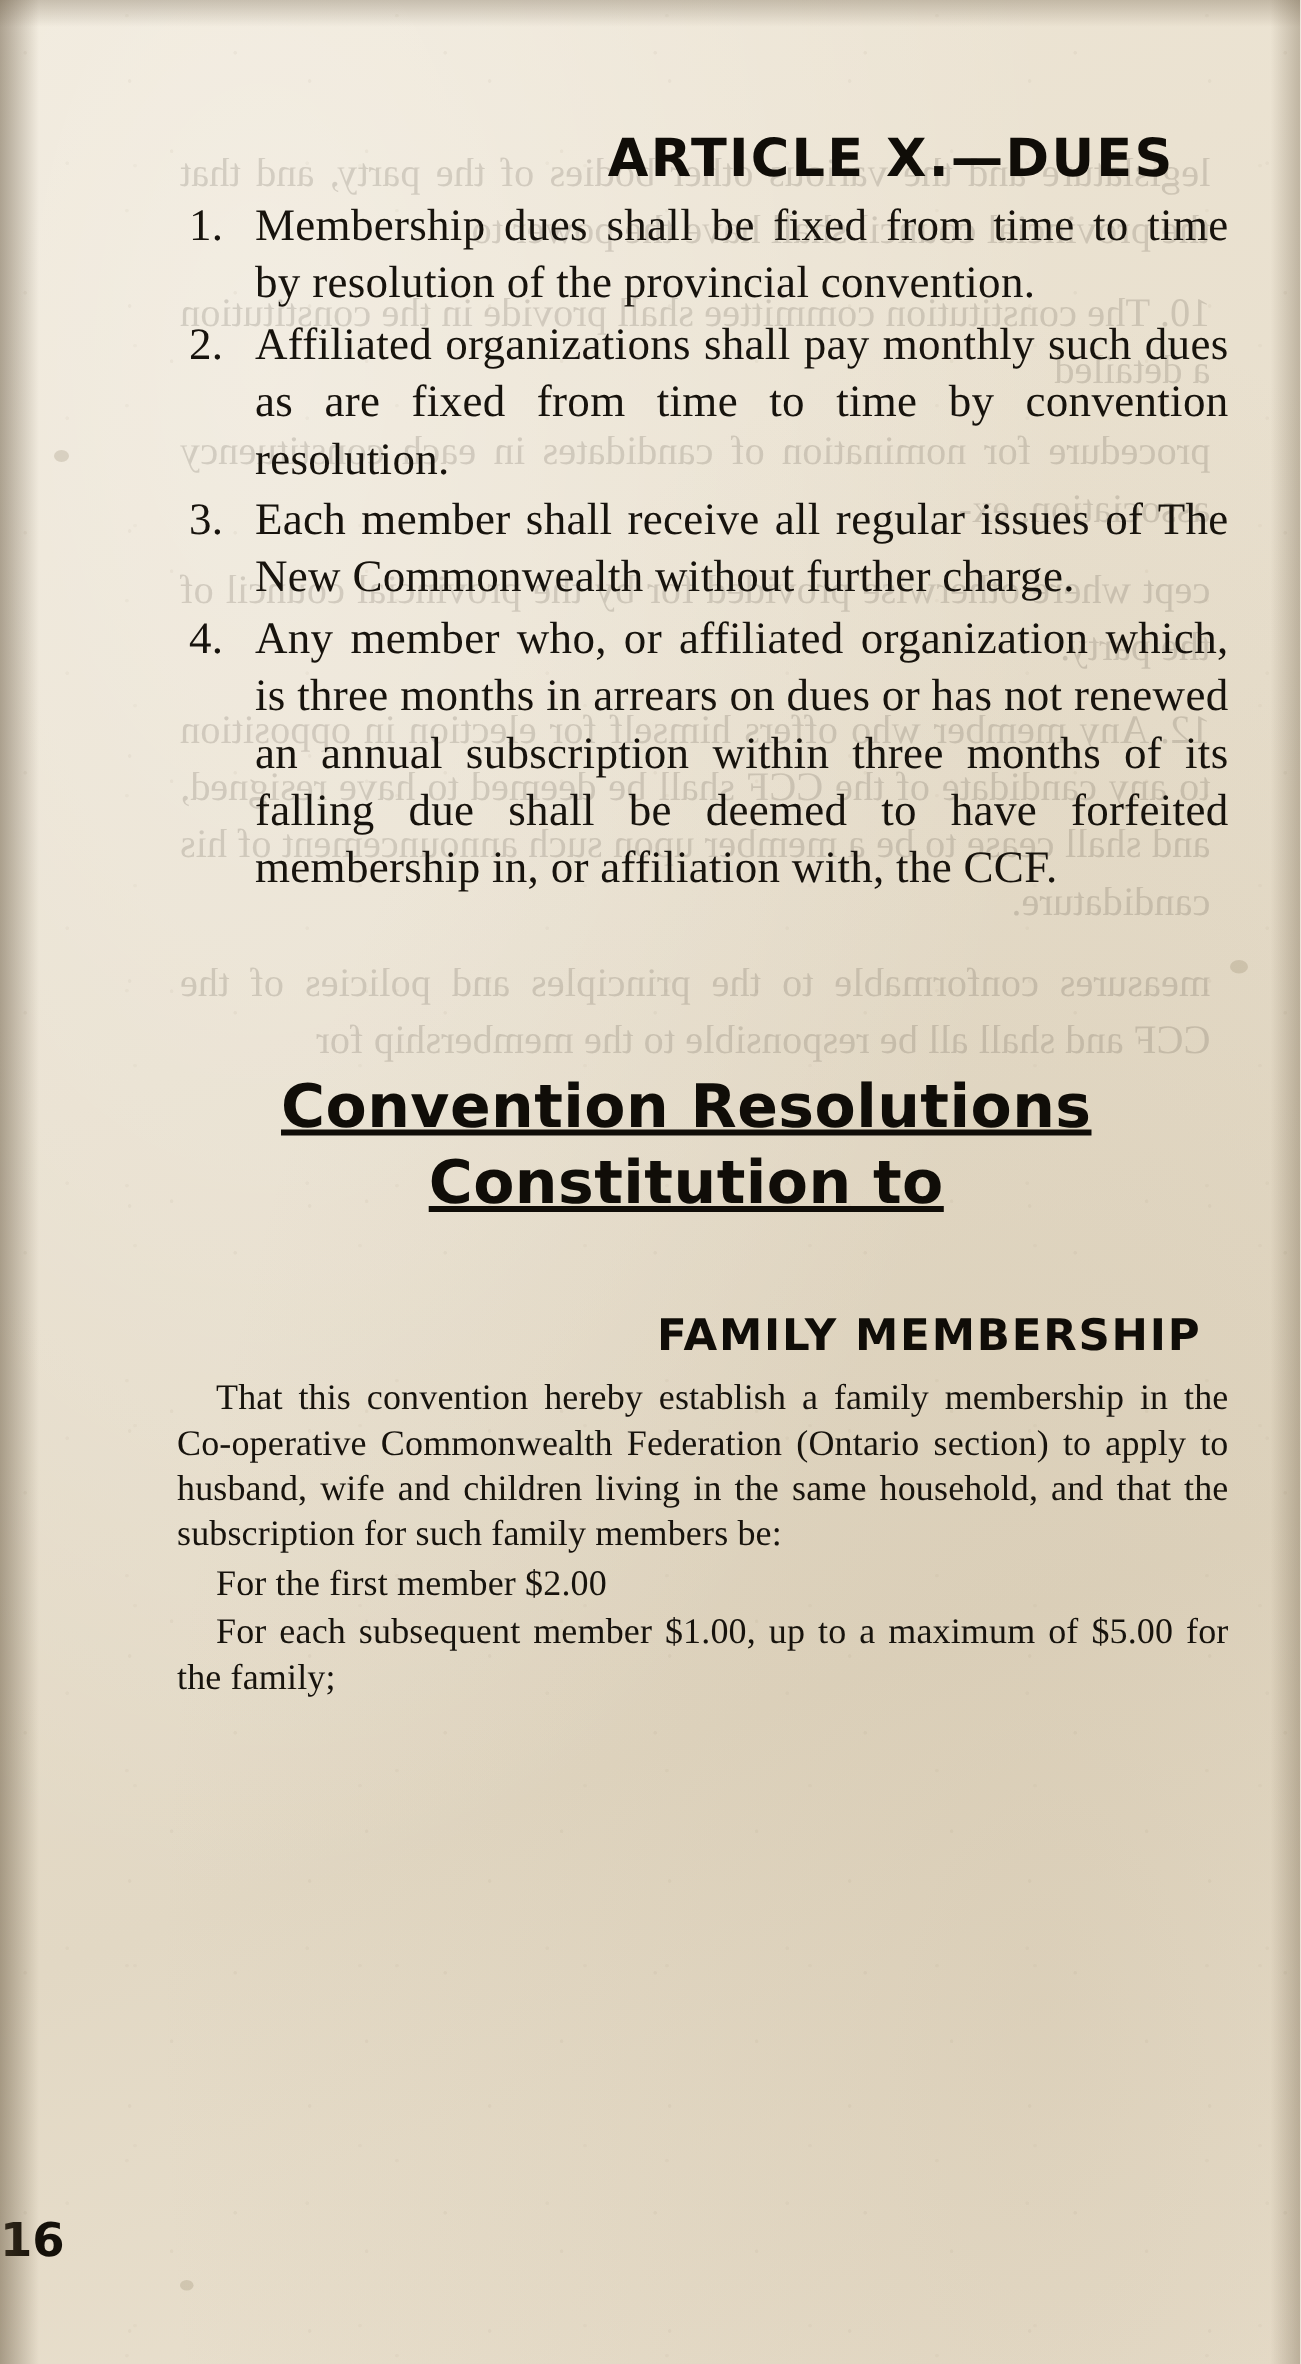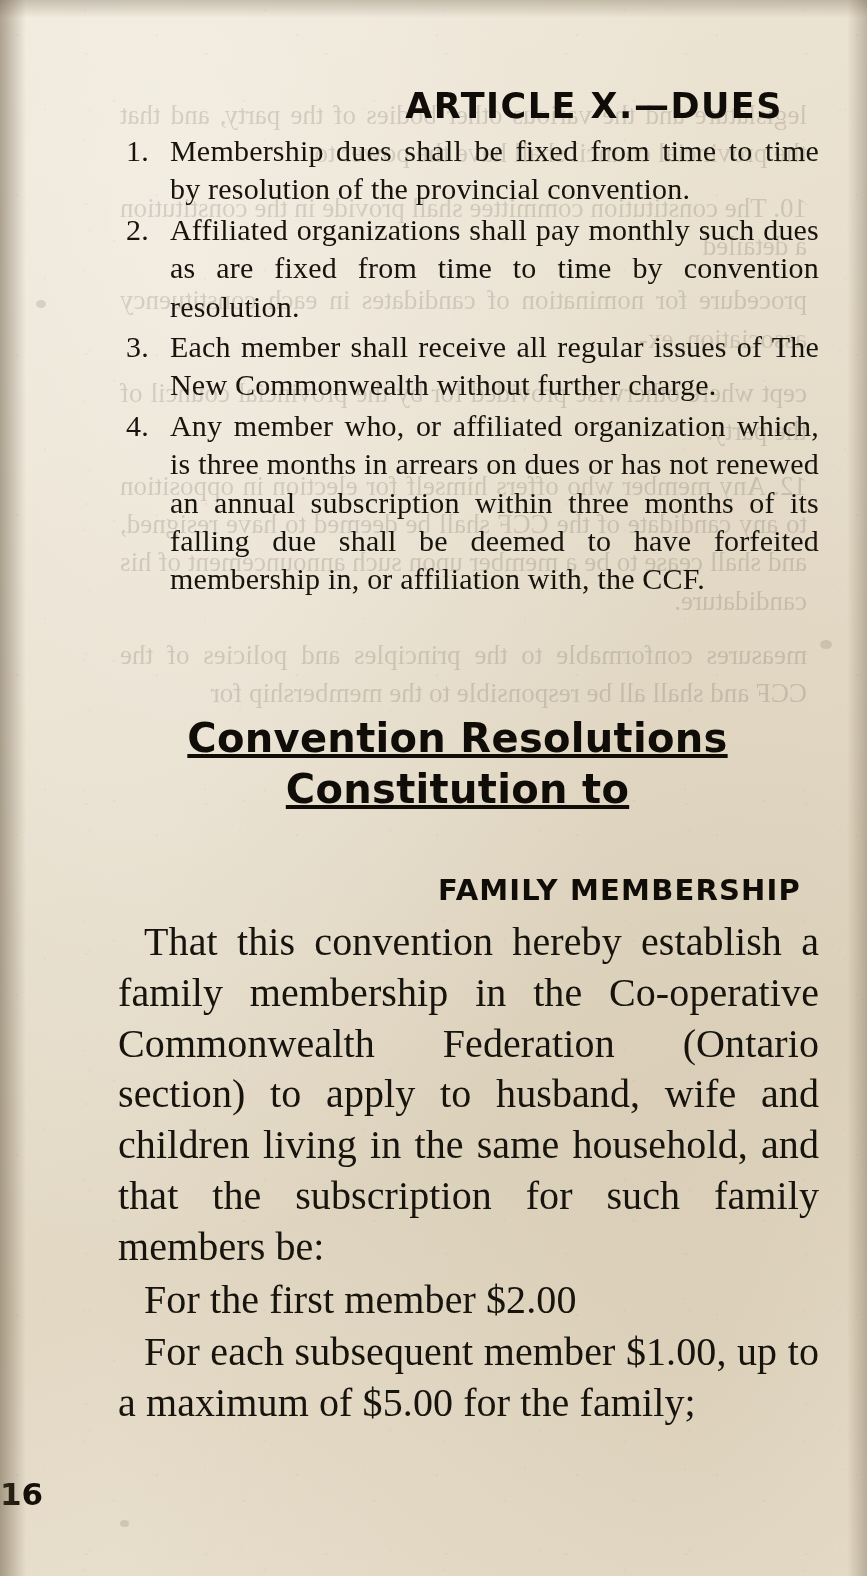--- a/index.html
+++ b/index.html
@@ -144,21 +144,21 @@
     font-weight: bold;
     font-size: 29px;
     letter-spacing: 1.2px;
     text-align: right;
     margin: 58px 0 10px 0;
     padding-right: 18px;
     color: #100d08;
   }
 
   p.body {
-    font-size: 40px;
+    font-size: 24px;
     line-height: 1.27;
     text-align: justify;
     text-align-last: left;
     margin: 0 0 2px 0;
     letter-spacing: .1px;
   }
   p.body.indent { text-indent: 26px; }
 
   .folio {
     position: absolute;

